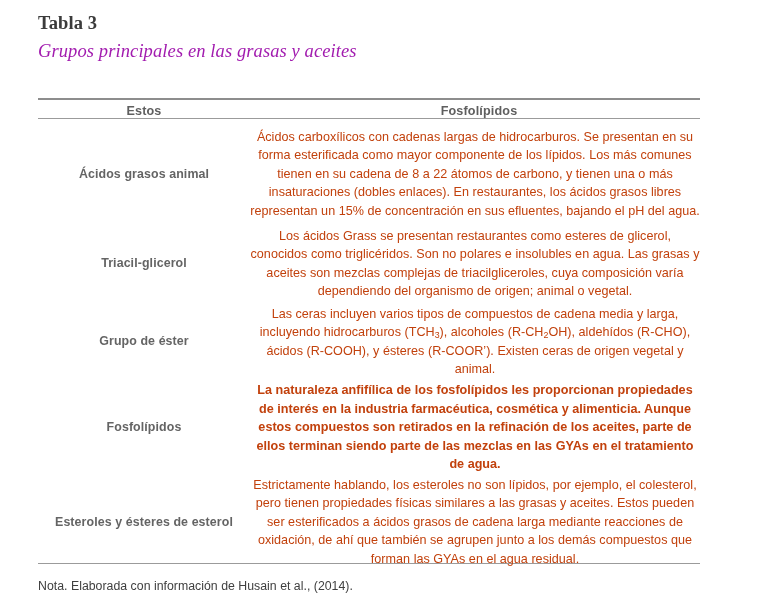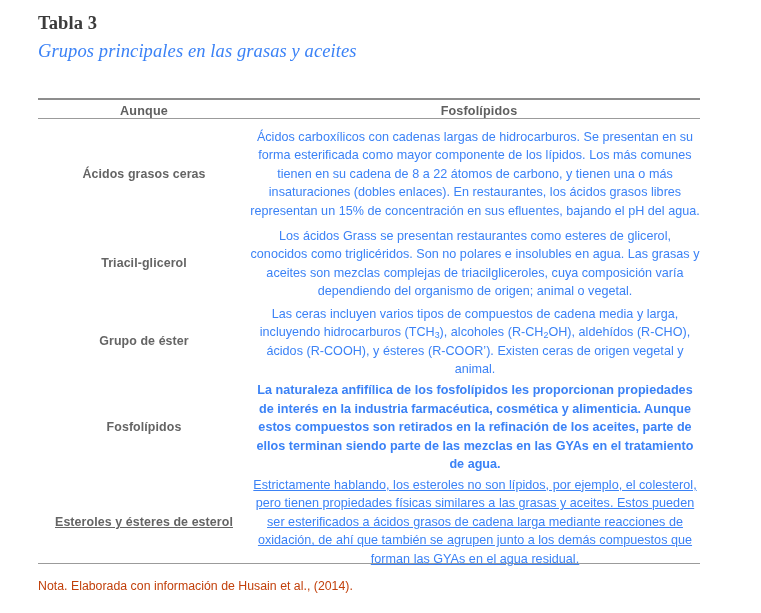--- a/index.html
+++ b/index.html
@@ -37,21 +37,21 @@
     color: #3b3b3b;
     letter-spacing: 0.1px;
     line-height: 1.22;
     margin: 0;
   }
   .table-title {
     font-family: "Liberation Serif", serif;
     font-style: italic;
     font-weight: normal;
     font-size: 18.5px;
-    color: #3b82f6;
+    color: #a21caf;
     line-height: 1.3;
     margin: 4px 0 0 0;
     letter-spacing: 0.1px;
   }
 
   
   .apa-table {
     position: absolute;
     left: 38px;
     top: 99px;
@@ -116,49 +116,49 @@
     text-align: center;
     line-height: 1.35;
     letter-spacing: 0.1px;
     padding: 0 6px;
   }
 
   .cell-desc {
     font-family: "Liberation Sans", sans-serif;
     font-weight: normal;
     font-size: 12.6px;
-    color: #3b82f6;
+    color: #c2410c;
     text-align: center;
     line-height: 1.47;
     letter-spacing: 0.02px;
     padding: 7px 10px 7px 10px;
     width: 440px;
   }
   .cell-desc sub {
     font-size: 0.70em;
     vertical-align: baseline;
     position: relative;
     bottom: -0.28em;
   }
 
   
   tr.row-1 td { height: 100px; }
   tr.row-2 td { height: 79px; }
   tr.row-3 td { height: 77px; }
   tr.row-4 td { height: 95px; font-weight: bold; }
-  tr.row-5 td { height: 94px; text-decoration: underline; }
+  tr.row-5 td { height: 94px; }
 
   
   .table-note {
     position: absolute;
     left: 38px;
     top: 578px;
     font-family: "Liberation Sans", sans-serif;
     font-size: 12.3px;
-    color: #c2410c;
+    color: #404040;
     letter-spacing: 0.02px;
     line-height: 1.35;
   }
 </style>
 </head>
 <body>
 
 <div class="page">
 
   <div class="caption-block">
@@ -170,27 +170,27 @@
   <div class="rule-header"></div>
   <div class="rule-bottom"></div>
 
   <table class="apa-table">
     <colgroup>
       <col class="col-grupo">
       <col class="col-desc">
     </colgroup>
     <thead>
       <tr>
-        <th class="th-grupo">Aunque</th>
+        <th class="th-grupo">Estos</th>
         <th class="th-desc">Fosfolípidos</th>
       </tr>
     </thead>
     <tbody>
       <tr class="row-1">
-        <td class="cell-grupo">Ácidos grasos ceras</td>
+        <td class="cell-grupo">Ácidos grasos animal</td>
         <td class="cell-desc">Ácidos carboxílicos con cadenas largas de hidrocarburos. Se presentan en su forma esterificada como mayor componente de los lípidos. Los más comunes tienen en su cadena de 8 a 22 átomos de carbono, y tienen una o más insaturaciones (dobles enlaces). En restaurantes, los ácidos grasos libres representan un 15% de concentración en sus efluentes, bajando el pH del agua.</td>
       </tr>
       <tr class="row-2">
         <td class="cell-grupo">Triacil-glicerol</td>
         <td class="cell-desc">Los ácidos Grass se presentan restaurantes como esteres de glicerol, conocidos como triglicéridos. Son no polares e insolubles en agua. Las grasas y aceites son mezclas complejas de triacilgliceroles, cuya composición varía dependiendo del organismo de origen; animal o vegetal.</td>
       </tr>
       <tr class="row-3">
         <td class="cell-grupo">Grupo de éster</td>
         <td class="cell-desc">Las ceras incluyen varios tipos de compuestos de cadena media y larga, incluyendo hidrocarburos (TCH<sub>3</sub>), alcoholes (R-CH<sub>2</sub>OH), aldehídos (R-CHO), ácidos (R-COOH), y ésteres (R-COOR’). Existen ceras de origen vegetal y animal.</td>
       </tr>

